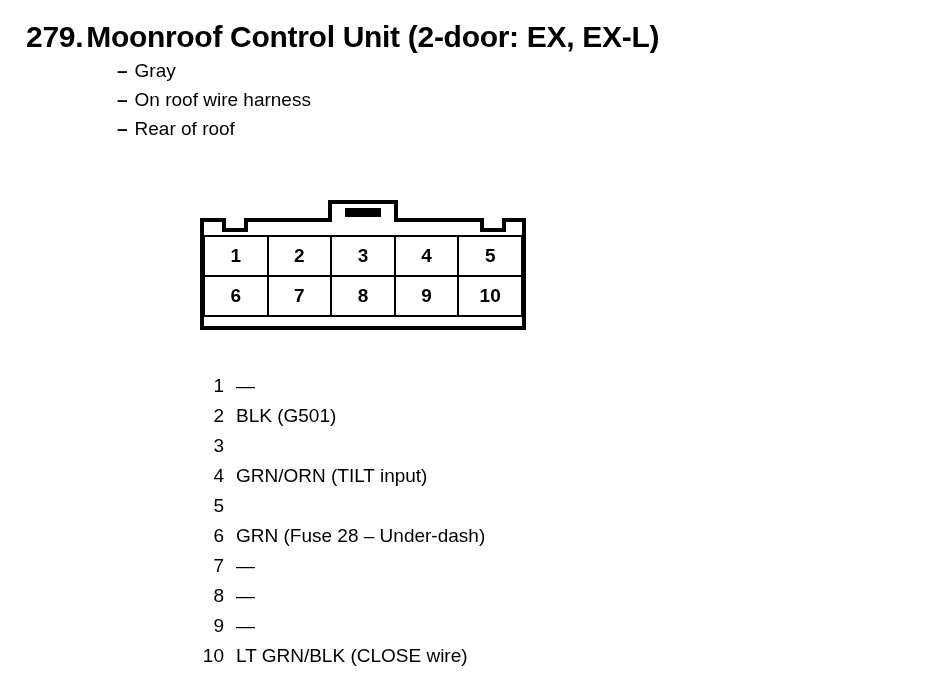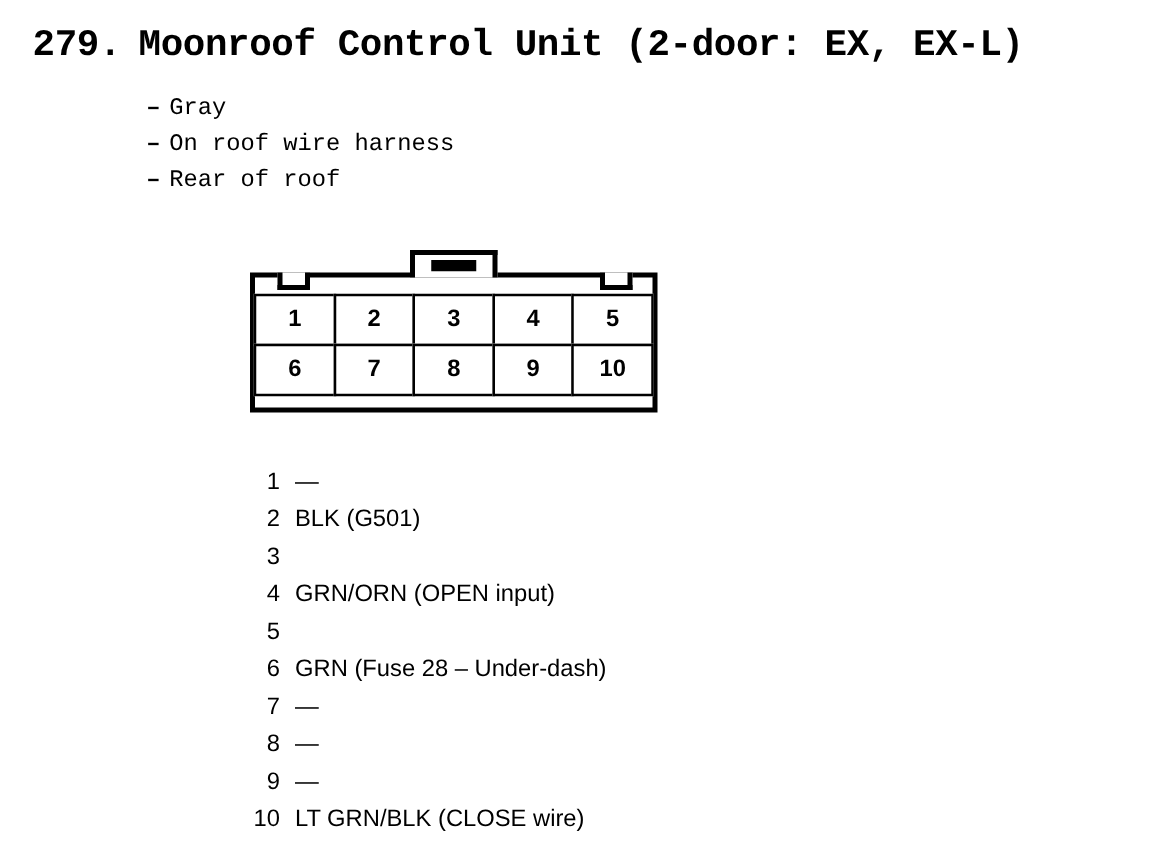--- a/index.html
+++ b/index.html
@@ -17,40 +17,38 @@
   }
 
   
   #title-block {
     position: absolute;
     left: 26px;
     top: 20px;
     display: flex;
     align-items: flex-start;
     white-space: nowrap;
-    font-family: Liberation Mono, monospace;
   }
   #title-number {
     font-size: 30px;
     font-weight: bold;
     letter-spacing: -0.3px;
   }
   #title-text {
     font-size: 30px;
     font-weight: bold;
-    margin-left: 14px;
+    margin-left: 3px;
     letter-spacing: -0.3px;
   }
 
   
   #subtitles {
     position: absolute;
     left: 117px;
-    top: 72px;
-    font-family: Liberation Mono, monospace;
+    top: 56px;
   }
   .subtitle-line {
     font-size: 19px;
     line-height: 29px;
     white-space: nowrap;
   }
   .subtitle-dash {
     font-weight: bold;
     margin-right: 7px;
   }
@@ -203,21 +201,21 @@
   </div>
   <div class="pin-row">
     <span class="pin-num">2</span>
     <span class="pin-desc">BLK (G501)</span>
   </div>
   <div class="pin-row">
     <span class="pin-num">3</span>
   </div>
   <div class="pin-row">
     <span class="pin-num">4</span>
-    <span class="pin-desc">GRN/ORN (OPEN input)</span>
+    <span class="pin-desc">GRN/ORN (TILT input)</span>
   </div>
   <div class="pin-row">
     <span class="pin-num">5</span>
   </div>
   <div class="pin-row">
     <span class="pin-num">6</span>
     <span class="pin-desc">GRN (Fuse 28 – Under-dash)</span>
   </div>
   <div class="pin-row">
     <span class="pin-num">7</span>

